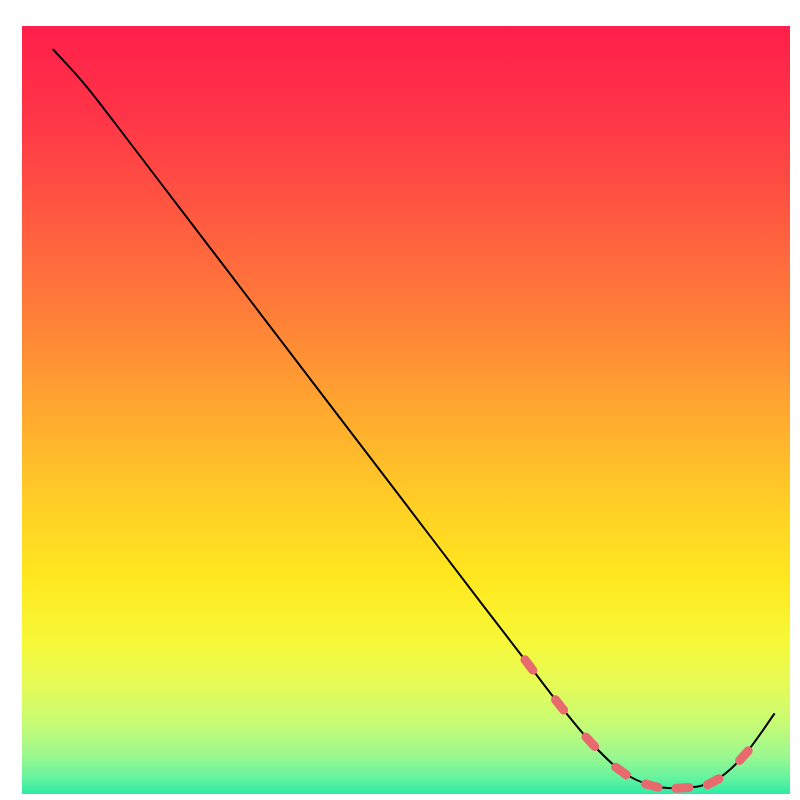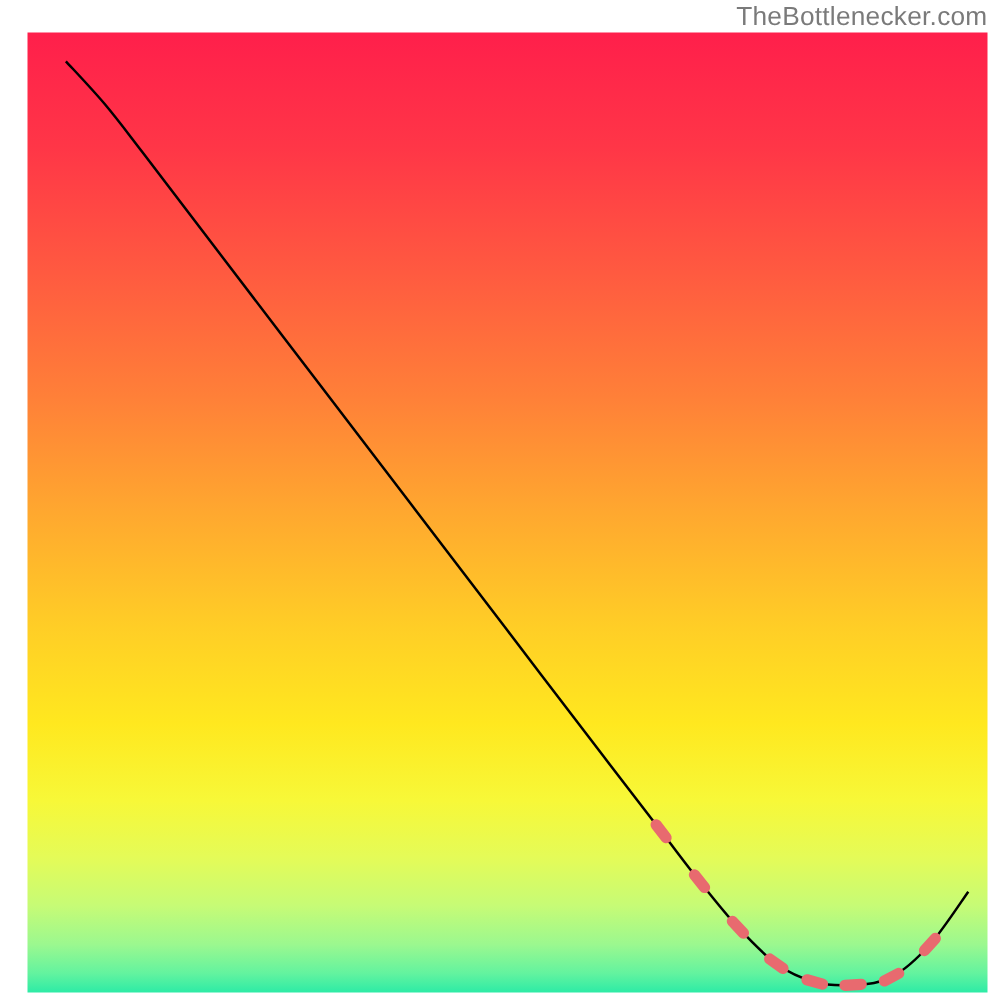--- a/index.html
+++ b/index.html
@@ -28,21 +28,20 @@
   svg.plot {
     position: absolute;
     left: 0;
     top: 0;
   }
 </style>
 </head>
 <body>
 
 <div class="canvas">
-  <div class="watermark">TheBottlenecker.com</div>
 
   <svg class="plot" width="800" height="800" viewBox="0 0 800 800">
     <defs>
       <linearGradient id="bg-grad" x1="0" y1="0" x2="0" y2="1">
           <stop offset="0%" stop-color="#ff1f4b"></stop>
           <stop offset="12%" stop-color="#ff3647"></stop>
           <stop offset="25%" stop-color="#ff5a40"></stop>
           <stop offset="38%" stop-color="#ff8038"></stop>
           <stop offset="50%" stop-color="#ffa82f"></stop>
           <stop offset="62%" stop-color="#ffce26"></stop>

